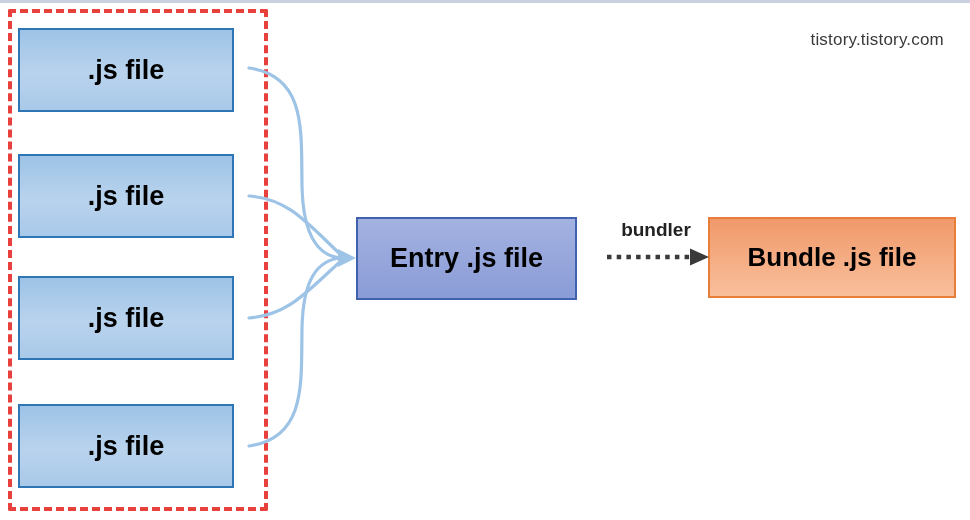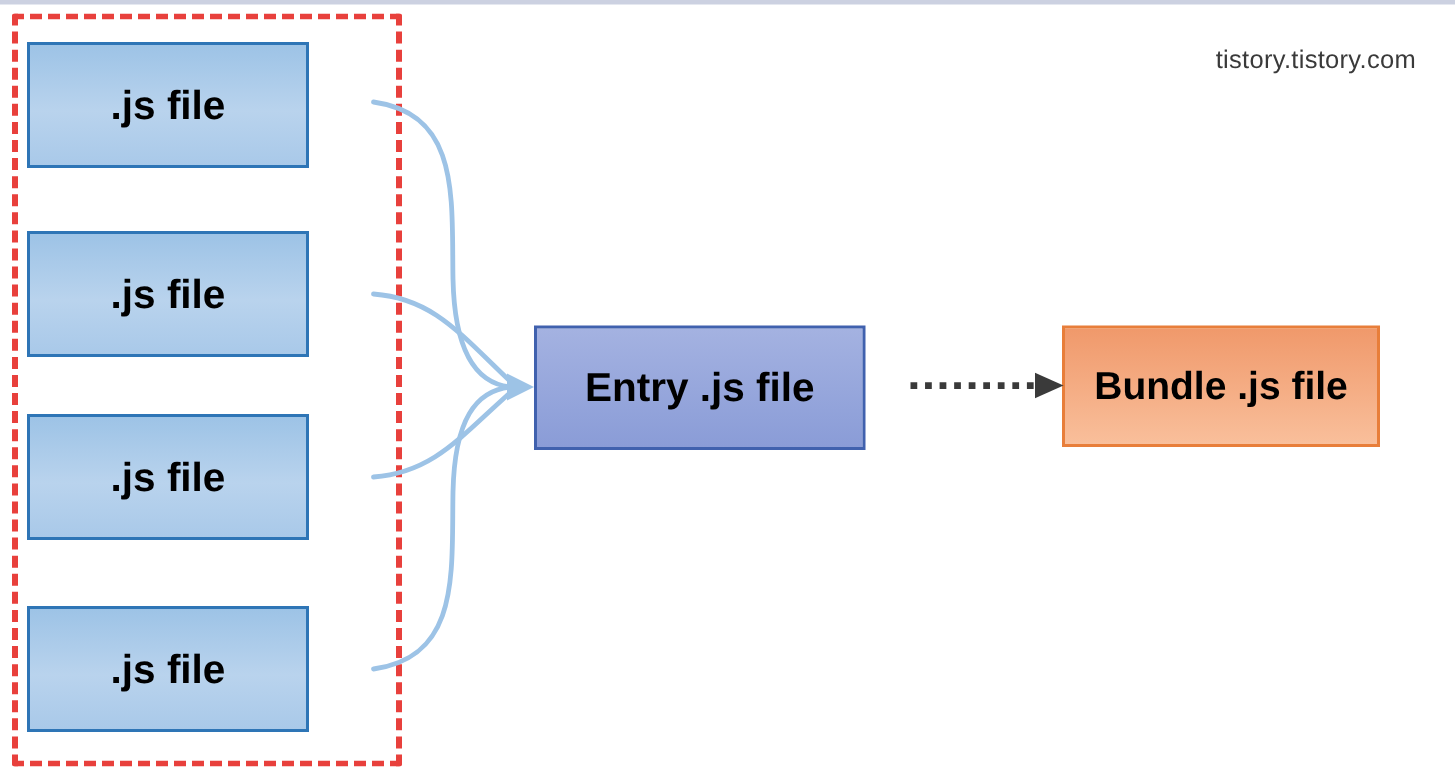--- a/index.html
+++ b/index.html
@@ -29,39 +29,39 @@
     position: absolute;
     display: flex;
     align-items: center;
     justify-content: center;
     color: #000000;
     font-weight: bold;
     text-align: center;
   }
   .src-box {
     left: 18px;
-    width: 188px; height: 84px;
+    width: 216px; height: 84px;
     background: linear-gradient(180deg, #9dc3e6 0%, #b9d3ed 55%, #a9c9e9 100%);
     border: 2px solid #2e75b6;
     font-size: 27px;
   }
   .src-box.b1 { top: 28px; }
   .src-box.b2 { top: 154px; }
   .src-box.b3 { top: 276px; }
   .src-box.b4 { top: 404px; }
   .entry-box {
     left: 356px; top: 217px;
     width: 221px; height: 83px;
     background: linear-gradient(180deg, #a4b2e1 0%, #8a9cd7 100%);
     border: 2px solid #4061ae;
     font-size: 27px;
   }
   .bundle-box {
     left: 708px; top: 217px;
-    width: 212px; height: 81px;
+    width: 248px; height: 81px;
     background: linear-gradient(180deg, #f0996b 0%, #f9bf9b 100%);
     border: 2px solid #e87e3a;
     font-size: 26px;
     align-items: center;
   }
   .bundler-label {
     position: absolute;
     left: 606px; top: 219px;
     width: 100px;
     text-align: center;
@@ -107,20 +107,21 @@
   </div>
 
   <div class="shape entry-box">
     <span>Entry .js file</span>
   </div>
 
   <div class="shape bundle-box">
     <span>Bundle .js file</span>
   </div>
 
+  <div class="bundler-label">bundler</div>
 
   <div class="watermark">tistory.tistory.com</div>
 
   <svg class="connector-layer" viewBox="0 0 970 520" xmlns="http://www.w3.org/2000/svg">
 
     <path d="M249,68 C307,76 301,132 302,186 C303,234 317,256 341,258" fill="none" stroke="#9dc3e6" stroke-width="3.2" stroke-linecap="round"></path>
     <path d="M249,196 C289,199 307,223 341,255" fill="none" stroke="#9dc3e6" stroke-width="3.2" stroke-linecap="round"></path>
     <path d="M249,318 C289,315 307,291 341,261" fill="none" stroke="#9dc3e6" stroke-width="3.2" stroke-linecap="round"></path>
     <path d="M249,446 C307,438 301,382 302,328 C303,280 317,260 341,258" fill="none" stroke="#9dc3e6" stroke-width="3.2" stroke-linecap="round"></path>
     <polygon points="338,249 356,258 338,267" fill="#9dc3e6"></polygon>

